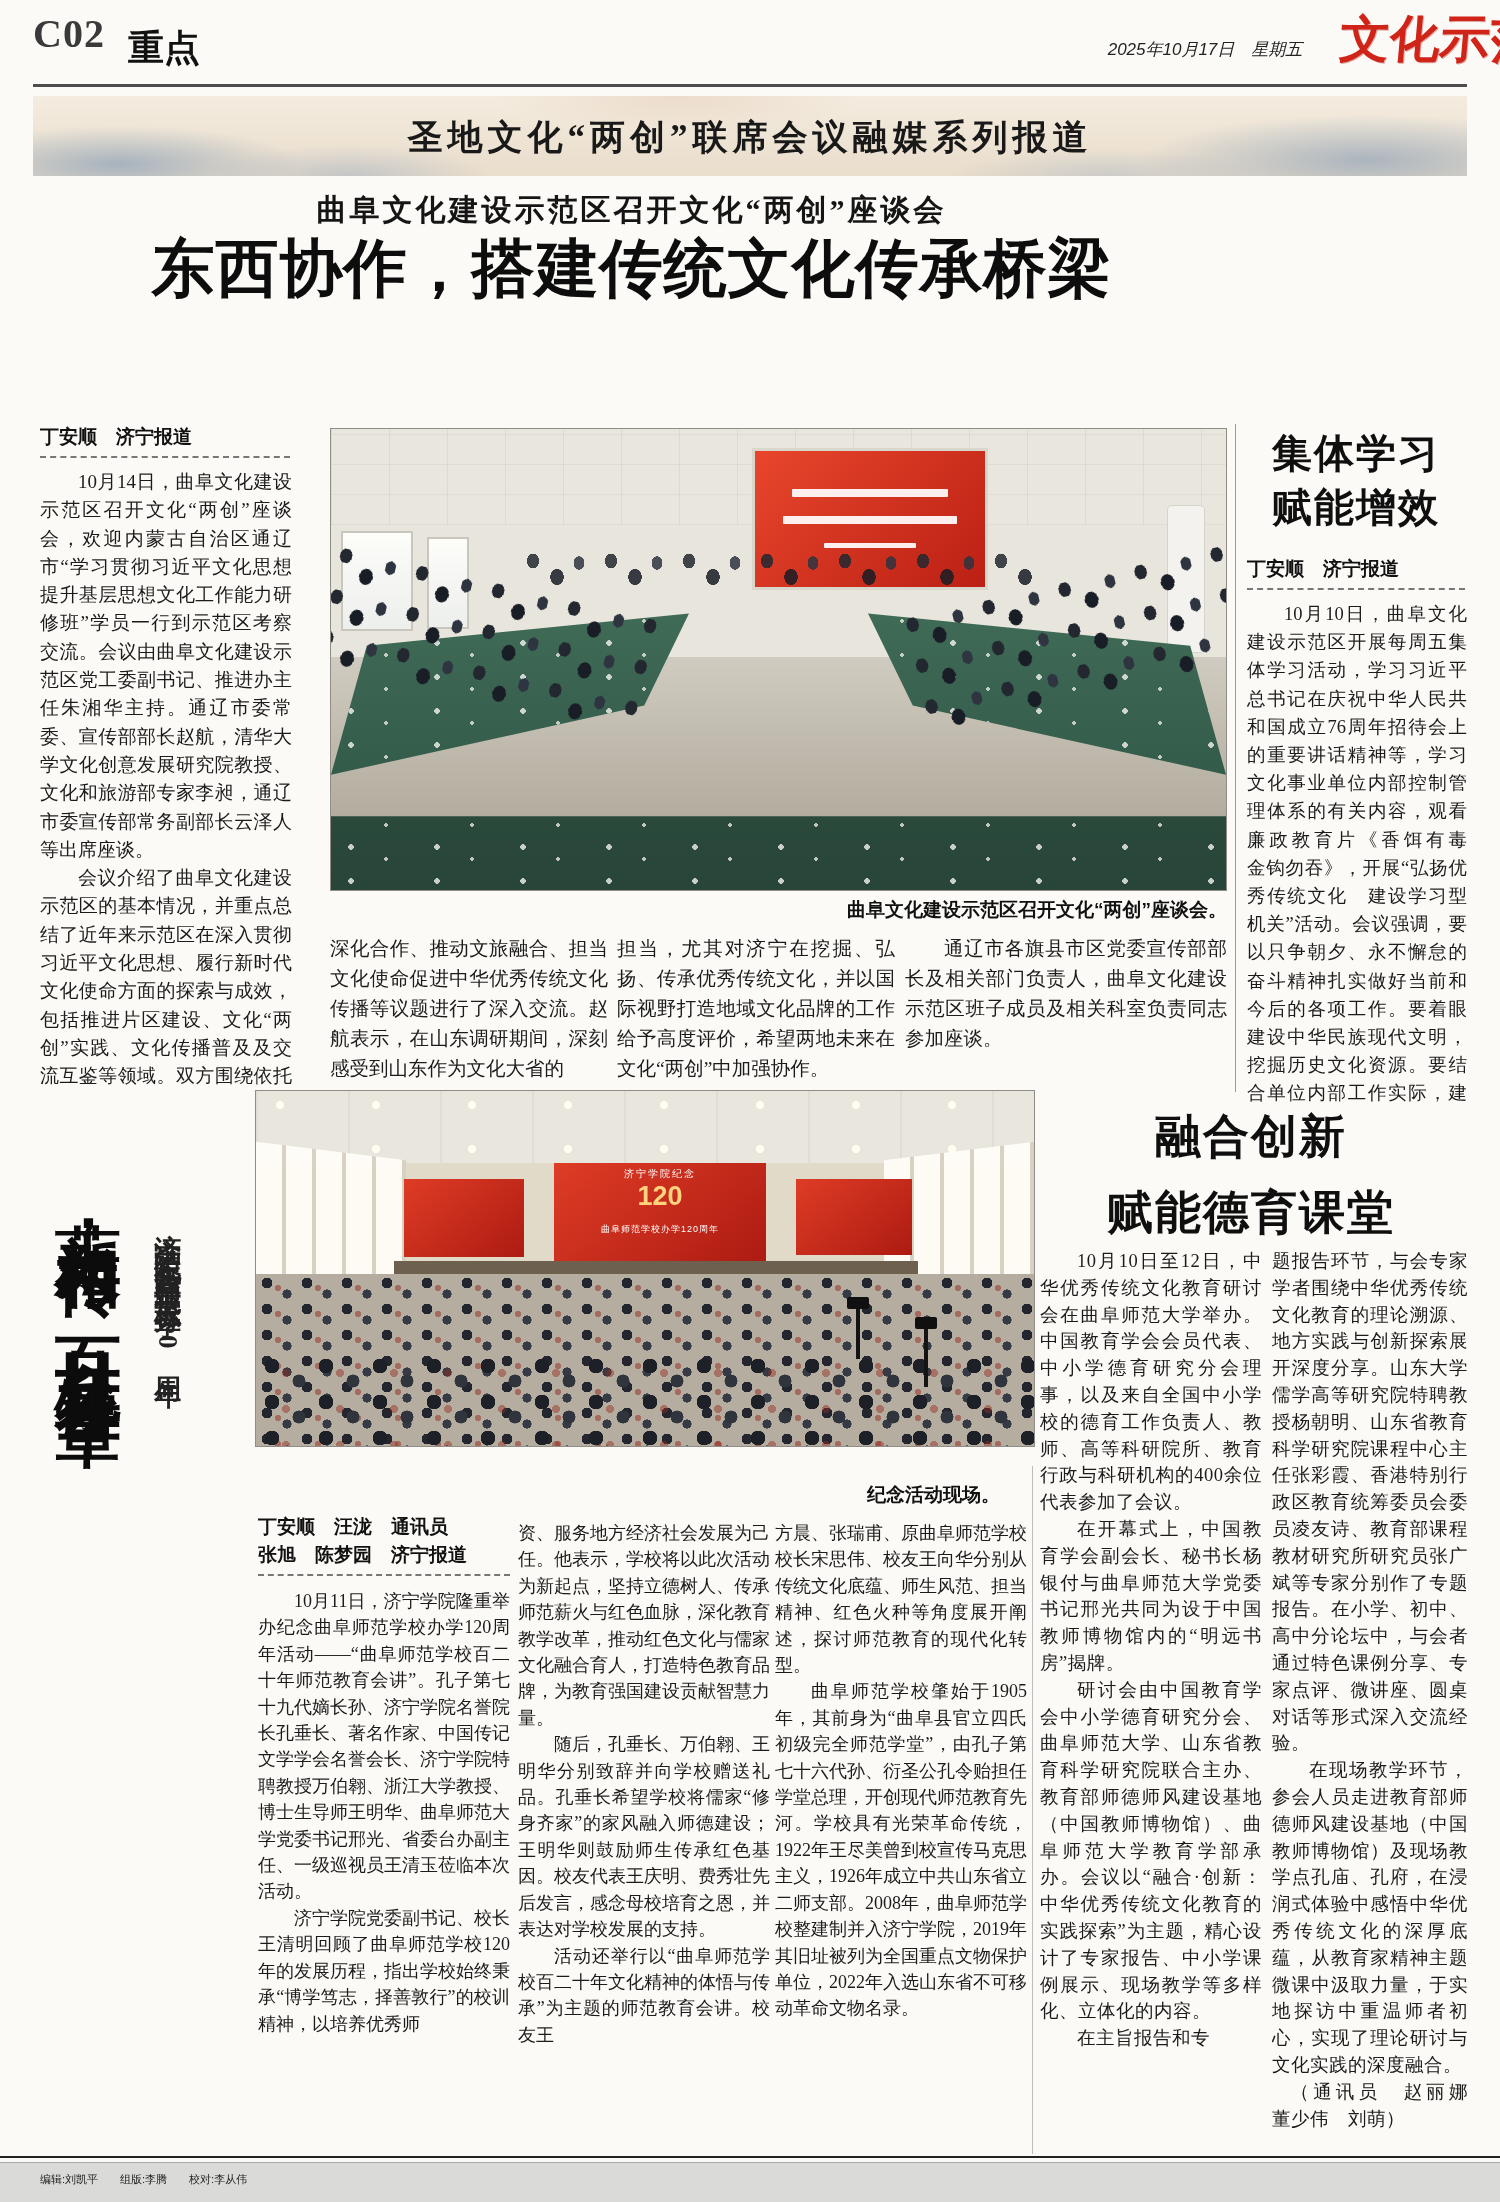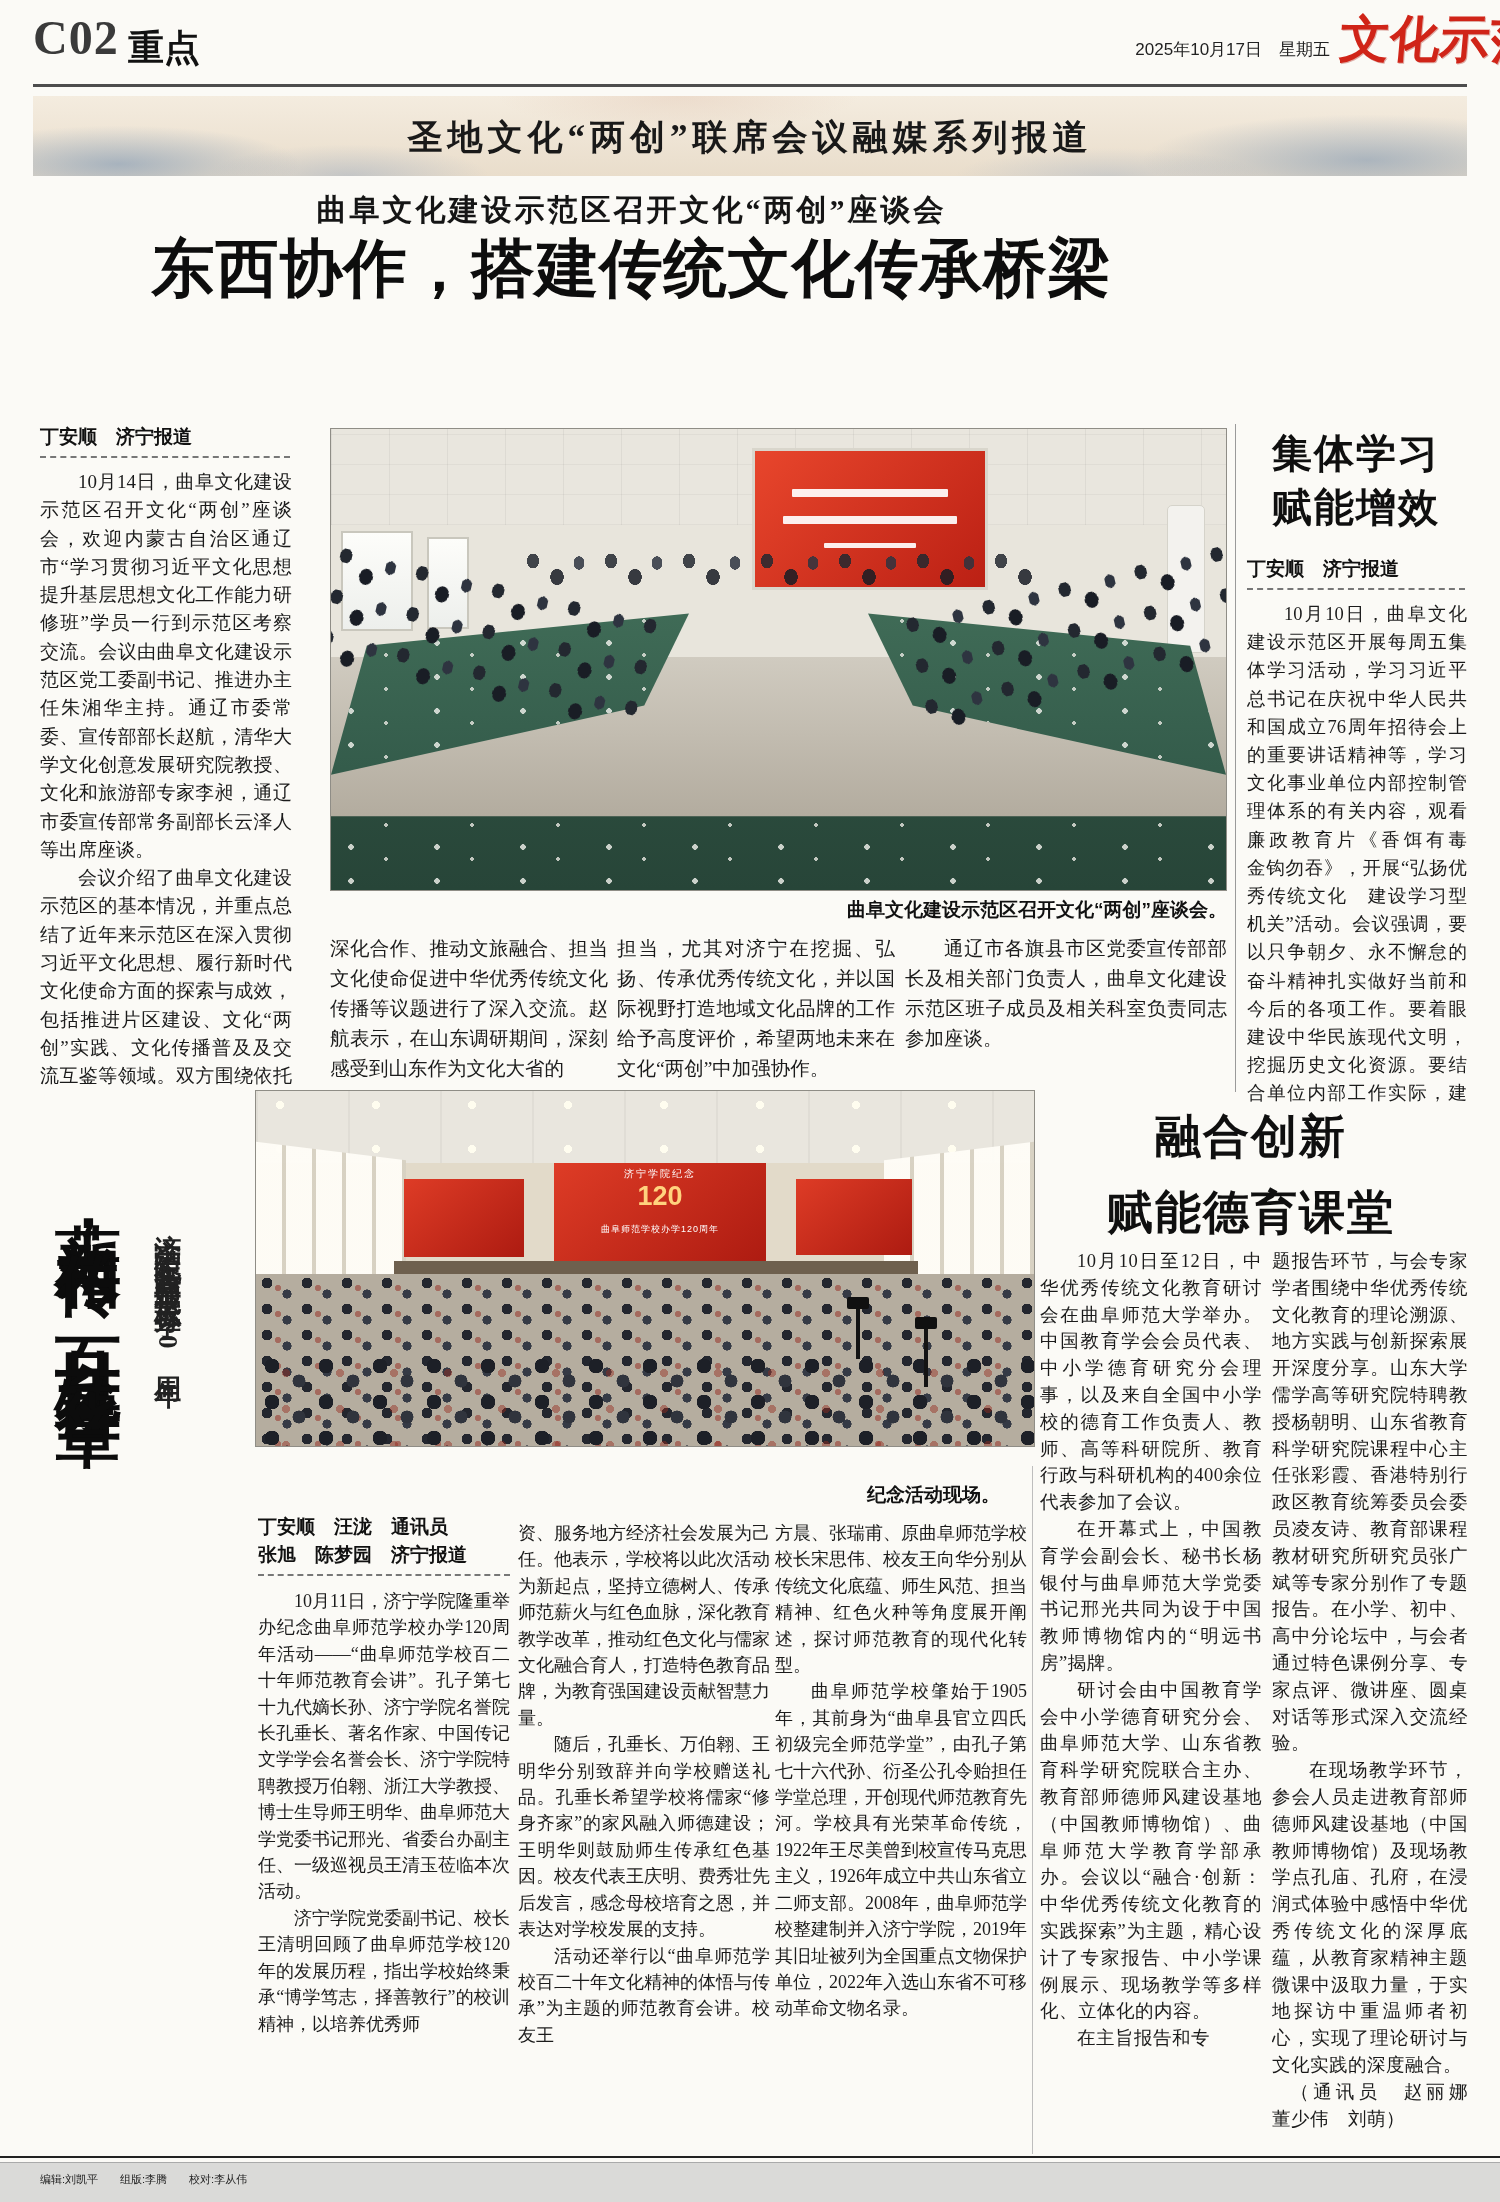--- a/index.html
+++ b/index.html
@@ -1,22 +1,22 @@
 <!DOCTYPE html>
 <html><head>
 <meta charset="utf-8">
 <style>
   html,body{margin:0;padding:0;background:#888;}
   .page{position:relative;width:1500px;height:2202px;background:#fbfaf6;margin:0 auto;overflow:hidden;
         font-family:"Liberation Serif","DejaVu Serif",serif;color:#1b1b1b;}
   .abs{position:absolute;}
   
-  .pageno{left:33px;top:10px;font-size:48px;font-weight:900;color:#3a3a3a;letter-spacing:1px;}
+  .pageno{left:33px;top:10px;font-size:40px;font-weight:900;color:#3a3a3a;letter-spacing:1px;}
   .section-label{left:128px;top:24px;font-size:36px;font-weight:900;font-family:"Liberation Sans",sans-serif;color:#111;}
-  .dateline{left:1080px;top:38px;width:250px;text-align:right;font-size:17px;color:#222;font-family:"Liberation Sans",sans-serif;}
+  .dateline{left:1080px;top:38px;width:250px;text-align:center;font-size:17px;color:#222;font-family:"Liberation Sans",sans-serif;font-style:italic;}
   .masthead{left:1340px;top:6px;width:140px;font-size:50px;font-weight:900;color:#d02418;transform:skewX(-5deg);
             text-shadow:1px 1px 0 rgba(170,25,15,.35);white-space:nowrap;}
   .head-rule{left:33px;top:84px;width:1434px;height:3px;background:#4d4d4d;}
   
   .banner{left:33px;top:96px;width:1434px;height:80px;background:linear-gradient(#f4ecdf,#e9ddcb);overflow:hidden;}
   .banner::before{content:"";position:absolute;inset:0;background:
      radial-gradient(ellipse 260px 55px at 6% 85%, rgba(112,142,176,.55), transparent 70%),
      radial-gradient(ellipse 200px 45px at 22% 100%, rgba(140,162,190,.4), transparent 70%),
      radial-gradient(ellipse 320px 65px at 93% 80%, rgba(108,138,172,.5), transparent 70%),
      radial-gradient(ellipse 220px 40px at 75% 100%, rgba(150,170,195,.35), transparent 70%),

